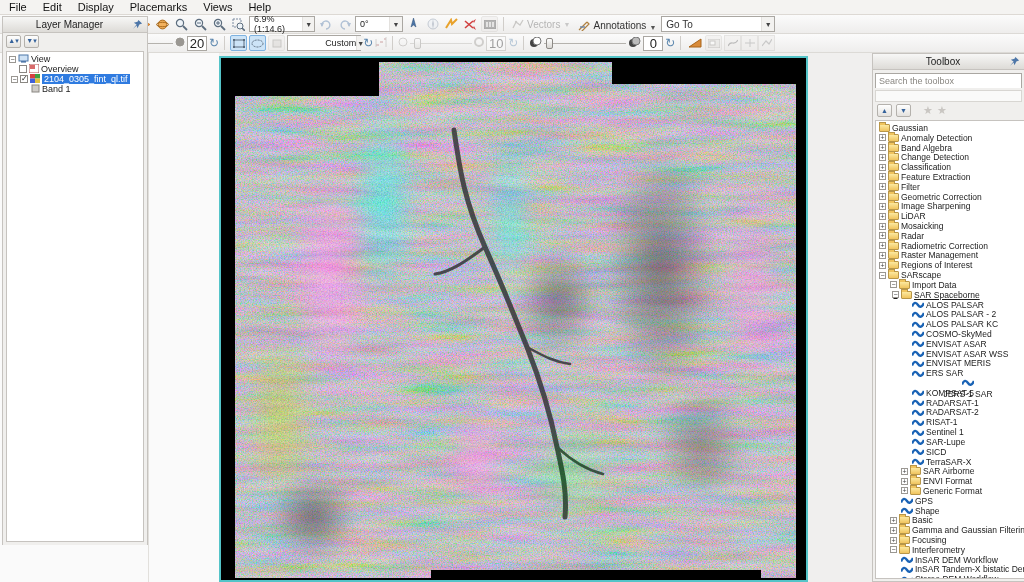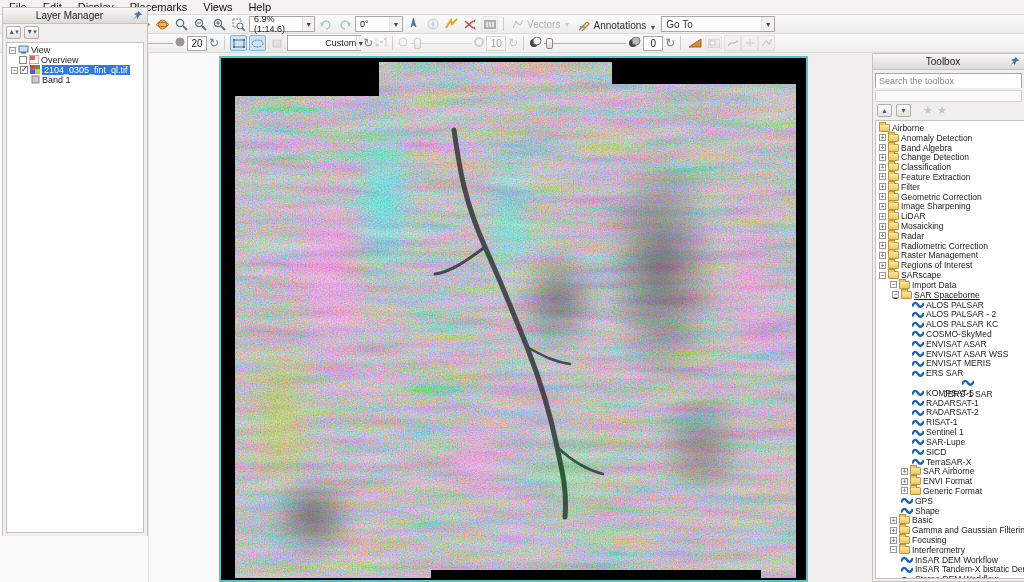--- a/index.html
+++ b/index.html
@@ -13,34 +13,34 @@
   
   .toolbar { position:absolute; left:0; width:1024px; height:19px; background:linear-gradient(#fbfbfb,#eeedec); border-bottom:1px solid #dcdad6; display:flex; align-items:center; gap:2px; padding:0 2px; }
   .tb1 { top:15px; }
   .tb2 { top:34px; }
   .tbtn { width:17px; height:16px; display:flex; align-items:center; justify-content:center; border:1px solid transparent; border-radius:2px; flex:0 0 auto; }
   .tbtn.sel { background:#cde4f7; border-color:#7eb2e0; }
   .tbtn.graybtn { background:#eceae8; border-color:#cfccc8; }
   .tsep { width:1px; height:14px; background:#d0cdc9; margin:0 3px; flex:0 0 auto; }
   .combo { height:16px; background:#fff; border:1px solid #aaa7a2; display:flex; align-items:center; font-size:10px; padding-left:4px; position:relative; flex:0 0 auto; }
   .combo .arr { margin-left:auto; width:13px; height:100%; display:flex; align-items:center; justify-content:center; color:#444; font-size:7px; border-left:1px solid #e3e1de; background:#f3f2f0; }
-  .spin { width:20px; height:15px; background:#fff; border:1px solid #aaa7a2; font-size:10px; display:flex; align-items:center; justify-content:center; flex:0 0 auto; }
+  .spin { width:20px; height:15px; background:#fff; border:1px solid #aaa7a2; font-size:13px; display:flex; align-items:center; justify-content:center; flex:0 0 auto; }
   .slider { position:relative; height:14px; flex:0 0 auto; }
   .slider .track { position:absolute; left:0; right:0; top:7px; height:1px; background:#b5b2ad; }
   .slider .knob { position:absolute; top:2px; width:7px; height:11px; background:linear-gradient(#fefefe,#d8d6d2); border:1px solid #8d8a86; border-radius:2px; }
   .refresh { color:#5b86ad; font-size:12px; line-height:12px; }
   .dim { opacity:.4; }
   .small-lab { font-size:10px; color:#555; }
   .tb-group3 { display:flex; }
   .tb-group3 .tbtn { border:1px solid #c9c6c2; background:#eceae8; border-radius:0; }
 
   
   .left-col { position:absolute; left:0; top:53px; width:216px; height:529px; background:#fafafa; }
   .panel { position:absolute; background:#f0efed; border:1px solid #c6c3bf; }
-  .lm { left:2px; top:7px; width:146px; height:529px; border-bottom:none; }
+  .lm { left:2px; top:16px; width:146px; height:529px; border-bottom:none; }
   .panel-hdr { height:16px; background:linear-gradient(#f7f7f6,#dddbd7); border-bottom:1px solid #c6c3bf; display:flex; align-items:center; padding:0 4px; font-size:10px; color:#222; }
   .panel-hdr .hdr-title { flex:1; text-align:center; }
   .pin { width:11px; height:11px; flex:0 0 auto; }
   .lm-tools { height:16px; display:flex; align-items:center; gap:3px; padding:1px 3px; }
   .mini-btn { width:15px; height:13px; background:linear-gradient(#fefefe,#e4e2de); border:1px solid #b4b1ac; border-radius:2px; font-size:7px; color:#35629b; display:flex; align-items:center; justify-content:center; }
   .lm-tree { position:absolute; left:3px; right:3px; top:34px; bottom:3px; background:#fff; border:1px solid #c6c3bf; padding:2px 0 0 2px; }
   .trow { display:flex; align-items:center; height:10px; gap:2px; font-size:9px; white-space:nowrap; }
   .exp-box { width:7px; height:7px; border:1px solid #9a9792; background:#fff; font-size:7px; line-height:5px; text-align:center; color:#444; flex:0 0 auto; }
   .chk { width:8px; height:8px; border:1px solid #8a8782; background:#fff; position:relative; flex:0 0 auto; }
   .chk.on::after { content:"✓"; position:absolute; left:0px; top:-2px; font-size:8px; color:#222; }
@@ -457,21 +457,21 @@
     <span class="mini-btn">▼</span>
     <span class="star" style="margin-left:8px;">★</span>
     <span class="star">★</span>
   </div>
   <div class="tbx-tree" id="tbx-tree-mount">
 
   <div class="xrow" style="padding-left: 3px;">
 
         <span class="ico icon-folder"></span>
 
-        <span class="lbl">Airborne</span>
+        <span class="lbl">Gaussian</span>
       </div>
       <div class="xrow" style="padding-left: 3px;">
         <span class="exp-box exp">+</span>
         <span class="ico icon-folder"></span>
 
         <span class="lbl">Anomaly Detection</span>
       </div>
       <div class="xrow" style="padding-left: 3px;">
         <span class="exp-box exp">+</span>
         <span class="ico icon-folder"></span>

